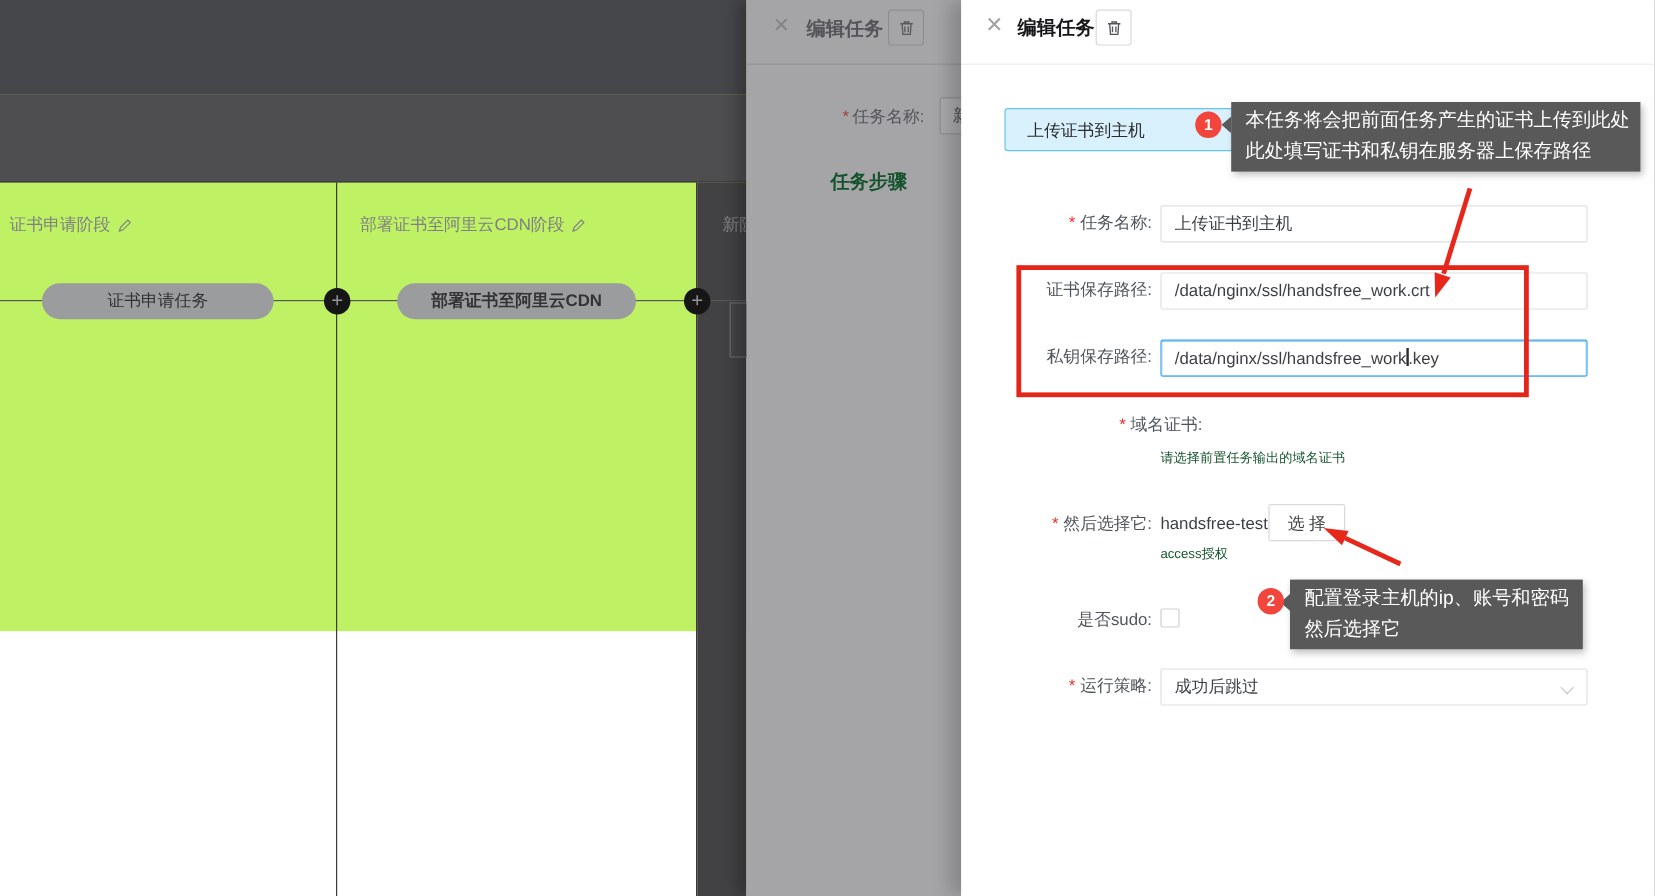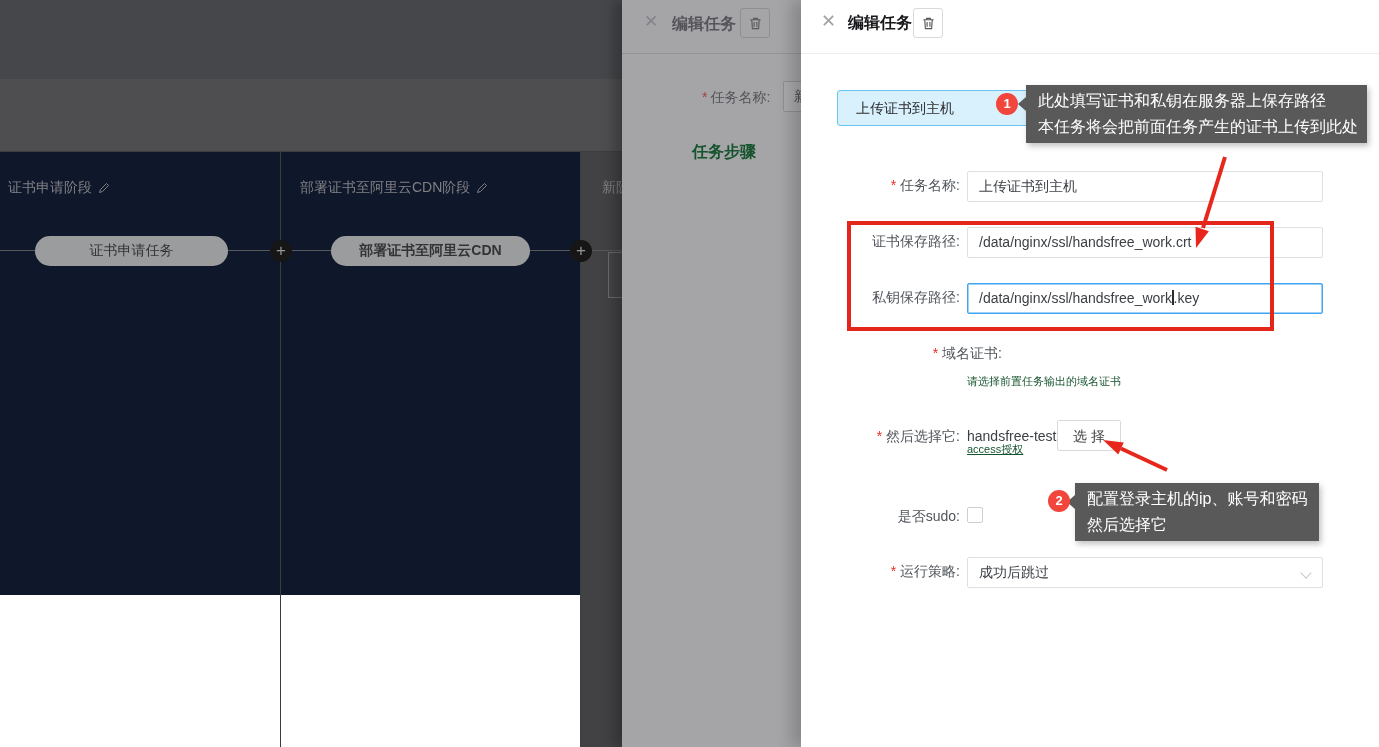--- a/index.html
+++ b/index.html
@@ -1,20 +1,20 @@
 <!DOCTYPE html>
 <html><head>
 <meta charset="utf-8">
 <style>
   html,body{margin:0;padding:0;background:#222;}
   *{box-sizing:border-box;font-family:"Liberation Sans","DejaVu Sans",sans-serif;}
   #app{position:relative;width:1379px;height:747px;overflow:hidden;background:#fff;}
 
   
-  .workflow{position:absolute;left:0;top:0;width:622px;height:595px;background:#0f172a;}
+  .workflow{position:absolute;left:0;top:0;width:622px;height:526px;background:#bef264;}
   .wf-header{position:absolute;left:0;top:0;width:100%;height:79px;background:#45474a;}
   .wf-toolbar{position:absolute;left:0;top:79px;width:100%;height:73px;background:#4e4e50;border-bottom:1px solid #3d3d3f;}
   .wf-canvas{position:absolute;left:0;top:152px;width:100%;height:595px;}
   .wf-col{position:absolute;top:0;height:100%;}
   .wf-col1{left:0;width:281px;border-right:1px solid #3d3d3f;}
   .wf-col2{left:281px;width:300px;border-right:1px solid #3d3d3f;}
   .wf-col3{left:581px;width:41px;background:#424244;}
   .wf-connector{position:absolute;left:0;top:98px;width:622px;height:1px;background:#58585a;}
   .stage-title{position:absolute;top:27px;font-size:14px;color:#808084;white-space:nowrap;display:flex;align-items:center;gap:6px;}
   .stage-title svg{flex:0 0 auto;}
@@ -165,43 +165,43 @@
     <div class="f-label" style="top:345px;margin-left:42px;">
       <span class="req">*</span><span>域名证书:</span>
     </div>
     <div class="f-helper" style="top:374px;">请选择前置任务输出的域名证书</div>
 
     <div class="f-label" style="top:428px;">
       <span class="req">*</span><span>然后选择它:</span>
     </div>
     <span class="host-value">handsfree-test</span>
     <button class="select-btn">选 择</button>
-    <div class="f-helper" style="top:442px;text-decoration:underline;">access授权</div>
+    <div class="f-helper" style="top:454px;">access授权</div>
 
     <div class="f-label" style="top:508px;">
       <span>是否sudo:</span>
     </div>
     <div class="checkbox"></div>
 
     <div class="f-label" style="top:563px;">
       <span class="req">*</span><span>运行策略:</span>
     </div>
     <div class="f-select" style="top:557px;">
       <span>成功后跳过</span>
       <span class="chevron"></span>
     </div>
   </div>
 
   <div class="red-rect"></div>
 
   <div class="badge badge1">1</div>
   <div class="tooltip tooltip1">
     <span class="tt-arrow"></span>
+    <span class="tt-line">本任务将会把前面任务产生的证书上传到此处</span>
     <span class="tt-line">此处填写证书和私钥在服务器上保存路径</span>
-    <span class="tt-line">本任务将会把前面任务产生的证书上传到此处</span>
   </div>
 
   <div class="badge badge2">2</div>
   <div class="tooltip tooltip2">
     <span class="tt-arrow"></span>
     <span class="tt-line">配置登录主机的ip、账号和密码</span>
     <span class="tt-line">然后选择它</span>
   </div>
 
   <svg class="arrows">

